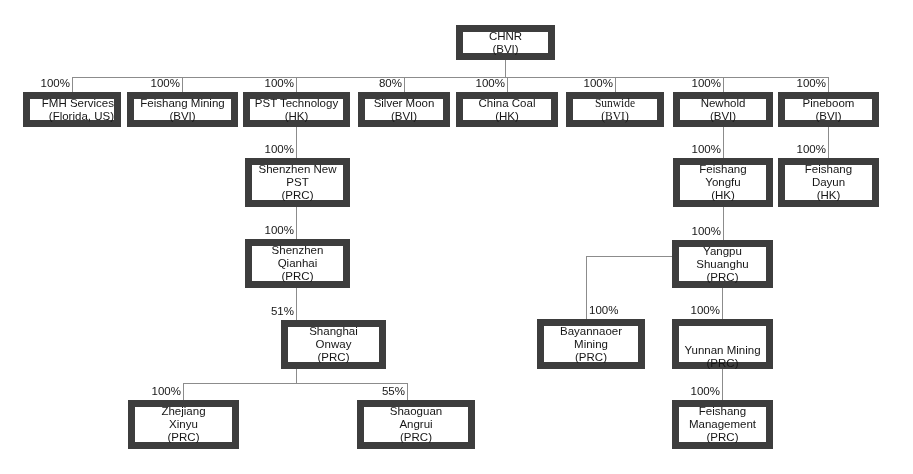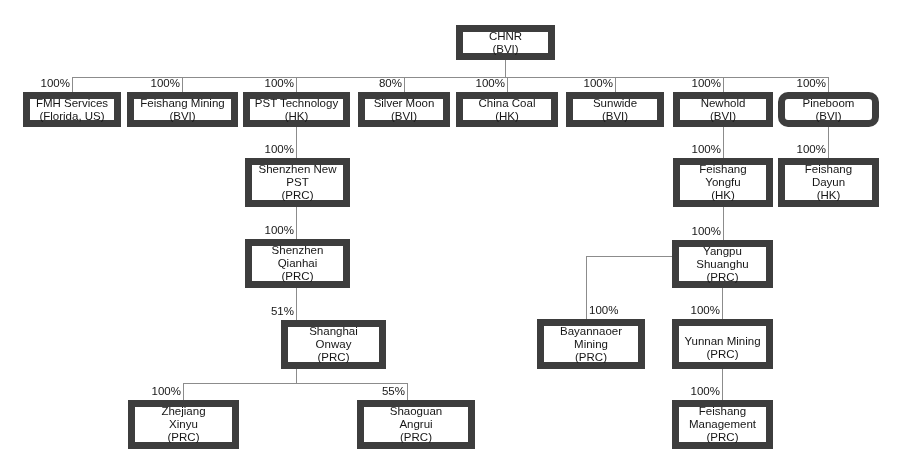--- a/index.html
+++ b/index.html
@@ -19,21 +19,21 @@
     display: flex;
     flex-direction: column;
     justify-content: center;
     align-items: center;
     text-align: center;
     color: #161616;
     font-size: 11.5px;
     line-height: 13px;
     z-index: 2;
   }
-  .node-box.v-top { justify-content: flex-start; padding-top: 9px; }
+  .node-box.v-top { justify-content: flex-start; padding-top: 18px; }
   .node-line { white-space: nowrap; }
   .connector {
     position: absolute;
     background: #8c8c8c;
     z-index: 1;
   }
   .pct-label {
     position: absolute;
     height: 15px;
     line-height: 15px;
@@ -70,21 +70,21 @@
     <div class="connector" style="left: 828px; top: 127px; width: 1px; height: 31px; background: rgb(140, 140, 140);"></div>
     <div class="connector" style="left: 723px; top: 207px; width: 1px; height: 33px; background: rgb(140, 140, 140);"></div>
     <div class="connector" style="left: 722px; top: 288px; width: 1px; height: 31px; background: rgb(140, 140, 140);"></div>
     <div class="connector" style="left: 722px; top: 369px; width: 1px; height: 31px; background: rgb(140, 140, 140);"></div>
     <div class="connector" style="left: 586px; top: 256px; width: 87px; height: 1px; background: rgb(140, 140, 140);"></div>
     <div class="connector" style="left: 586px; top: 256px; width: 1px; height: 63px; background: rgb(140, 140, 140);"></div>
     <div class="node-box" style="left: 456px; top: 25px; width: 99px; height: 35px; border-color: rgb(61, 61, 61); color: rgb(22, 22, 22);">
       <div class="node-line">CHNR</div>
       <div class="node-line">(BVI)</div>
     </div>
-    <div class="node-box" style="left: 23px; top: 92px; width: 98px; height: 35px; border-color: rgb(61, 61, 61); color: rgb(22, 22, 22);">
+    <div class="node-box" style="left: 23px; top: 92px; width: 98px; height: 35px; border-color: rgb(61, 61, 61); color: rgb(22, 22, 22); align-items: flex-end;">
       <div class="node-line">FMH Services</div>
       <div class="node-line">(Florida, US)</div>
     </div>
     <div class="pct-label pct-left" style="top: 76px; color: rgb(22, 22, 22); left: 12px; width: 58px;">100%</div>
     <div class="node-box" style="left: 127px; top: 92px; width: 111px; height: 35px; border-color: rgb(61, 61, 61); color: rgb(22, 22, 22);">
       <div class="node-line">Feishang Mining</div>
       <div class="node-line">(BVI)</div>
     </div>
     <div class="pct-label pct-left" style="top: 76px; color: rgb(22, 22, 22); left: 122px; width: 58px;">100%</div>
     <div class="node-box" style="left: 243px; top: 92px; width: 107px; height: 35px; border-color: rgb(61, 61, 61); color: rgb(22, 22, 22);">
@@ -95,31 +95,31 @@
     <div class="node-box" style="left: 358px; top: 92px; width: 92px; height: 35px; border-color: rgb(61, 61, 61); color: rgb(22, 22, 22);">
       <div class="node-line">Silver Moon</div>
       <div class="node-line">(BVI)</div>
     </div>
     <div class="pct-label pct-left" style="top: 76px; color: rgb(22, 22, 22); left: 344px; width: 58px;">80%</div>
     <div class="node-box" style="left: 456px; top: 92px; width: 102px; height: 35px; border-color: rgb(61, 61, 61); color: rgb(22, 22, 22);">
       <div class="node-line">China Coal</div>
       <div class="node-line">(HK)</div>
     </div>
     <div class="pct-label pct-left" style="top: 76px; color: rgb(22, 22, 22); left: 447px; width: 58px;">100%</div>
-    <div class="node-box" style="left: 566px; top: 92px; width: 98px; height: 35px; border-color: rgb(61, 61, 61); color: rgb(22, 22, 22);">
+    <div class="node-box" style="left: 566px; top: 92px; width: 98px; height: 35px; border-color: rgb(61, 61, 61); color: rgb(22, 22, 22); font-family: Liberation Serif, serif;">
       <div class="node-line">Sunwide</div>
       <div class="node-line">(BVI)</div>
     </div>
     <div class="pct-label pct-left" style="top: 76px; color: rgb(22, 22, 22); left: 555px; width: 58px;">100%</div>
     <div class="node-box" style="left: 673px; top: 92px; width: 100px; height: 35px; border-color: rgb(61, 61, 61); color: rgb(22, 22, 22); align-items: center;">
       <div class="node-line">Newhold</div>
       <div class="node-line">(BVI)</div>
     </div>
     <div class="pct-label pct-left" style="top: 76px; color: rgb(22, 22, 22); left: 663px; width: 58px;">100%</div>
-    <div class="node-box" style="left: 778px; top: 92px; width: 101px; height: 35px; border-color: rgb(61, 61, 61); color: rgb(22, 22, 22); border-radius: 10px;">
+    <div class="node-box" style="left: 778px; top: 92px; width: 101px; height: 35px; border-color: rgb(61, 61, 61); color: rgb(22, 22, 22);">
       <div class="node-line">Pineboom</div>
       <div class="node-line">(BVI)</div>
     </div>
     <div class="pct-label pct-left" style="top: 76px; color: rgb(22, 22, 22); left: 768px; width: 58px;">100%</div>
     <div class="node-box" style="left: 245px; top: 158px; width: 105px; height: 49px; border-color: rgb(61, 61, 61); color: rgb(22, 22, 22);">
       <div class="node-line">Shenzhen New</div>
       <div class="node-line">PST</div>
       <div class="node-line">(PRC)</div>
     </div>
     <div class="pct-label pct-left" style="top: 142px; color: rgb(22, 22, 22); left: 236px; width: 58px;">100%</div>

